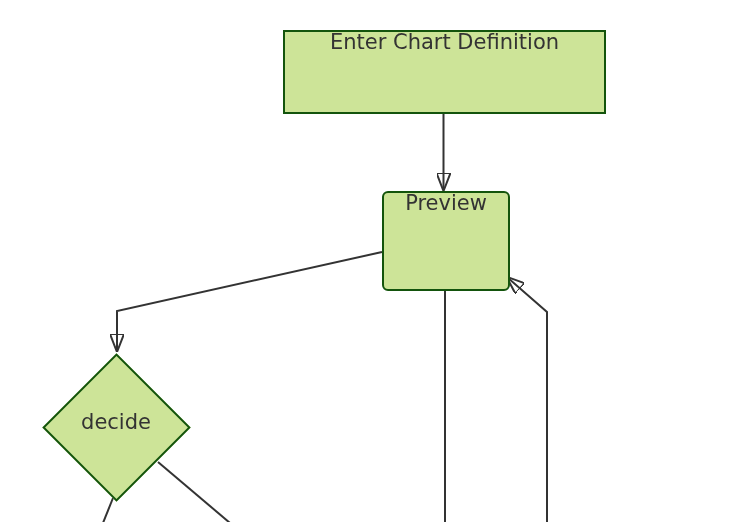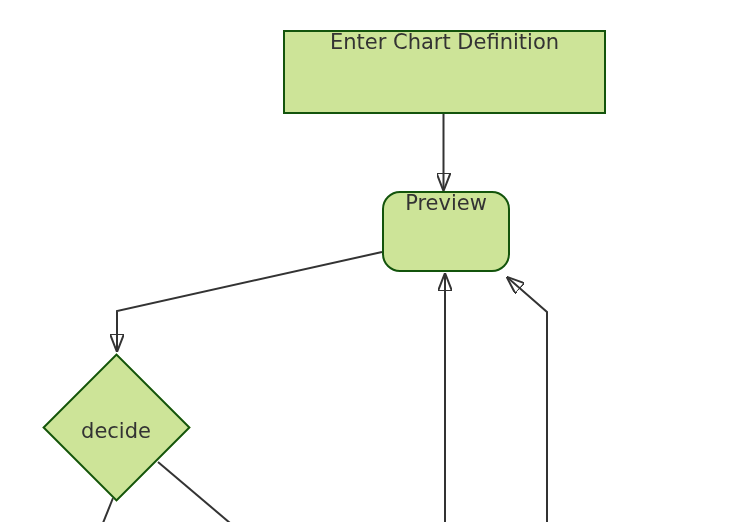--- a/index.html
+++ b/index.html
@@ -42,42 +42,42 @@
   .node-rect {
     left: 283px;
     top: 30px;
     width: 323px;
     height: 84px;
   }
   .node-rounded {
     left: 382px;
     top: 191px;
     width: 128px;
-    height: 81px;
-    border-radius: 18px;
+    height: 100px;
+    border-radius: 6px;
   }
   .diamond-shape {
     position: absolute;
     box-sizing: border-box;
     left: 63.5px;
     top: 374.5px;
     width: 105px;
     height: 105px;
     background: #cde498;
     border: 2px solid #13540c;
     transform: rotate(45deg);
   }
   .diamond-label {
     position: absolute;
     left: 41px;
     top: 412px;
     width: 150px;
     height: 30px;
     display: flex;
-    align-items: flex-end;
+    align-items: flex-start;
     justify-content: center;
     color: #333333;
     font-size: 21px;
     line-height: 1;
   }
 </style>
 </head>
 <body>
 
 <div class="canvas">

